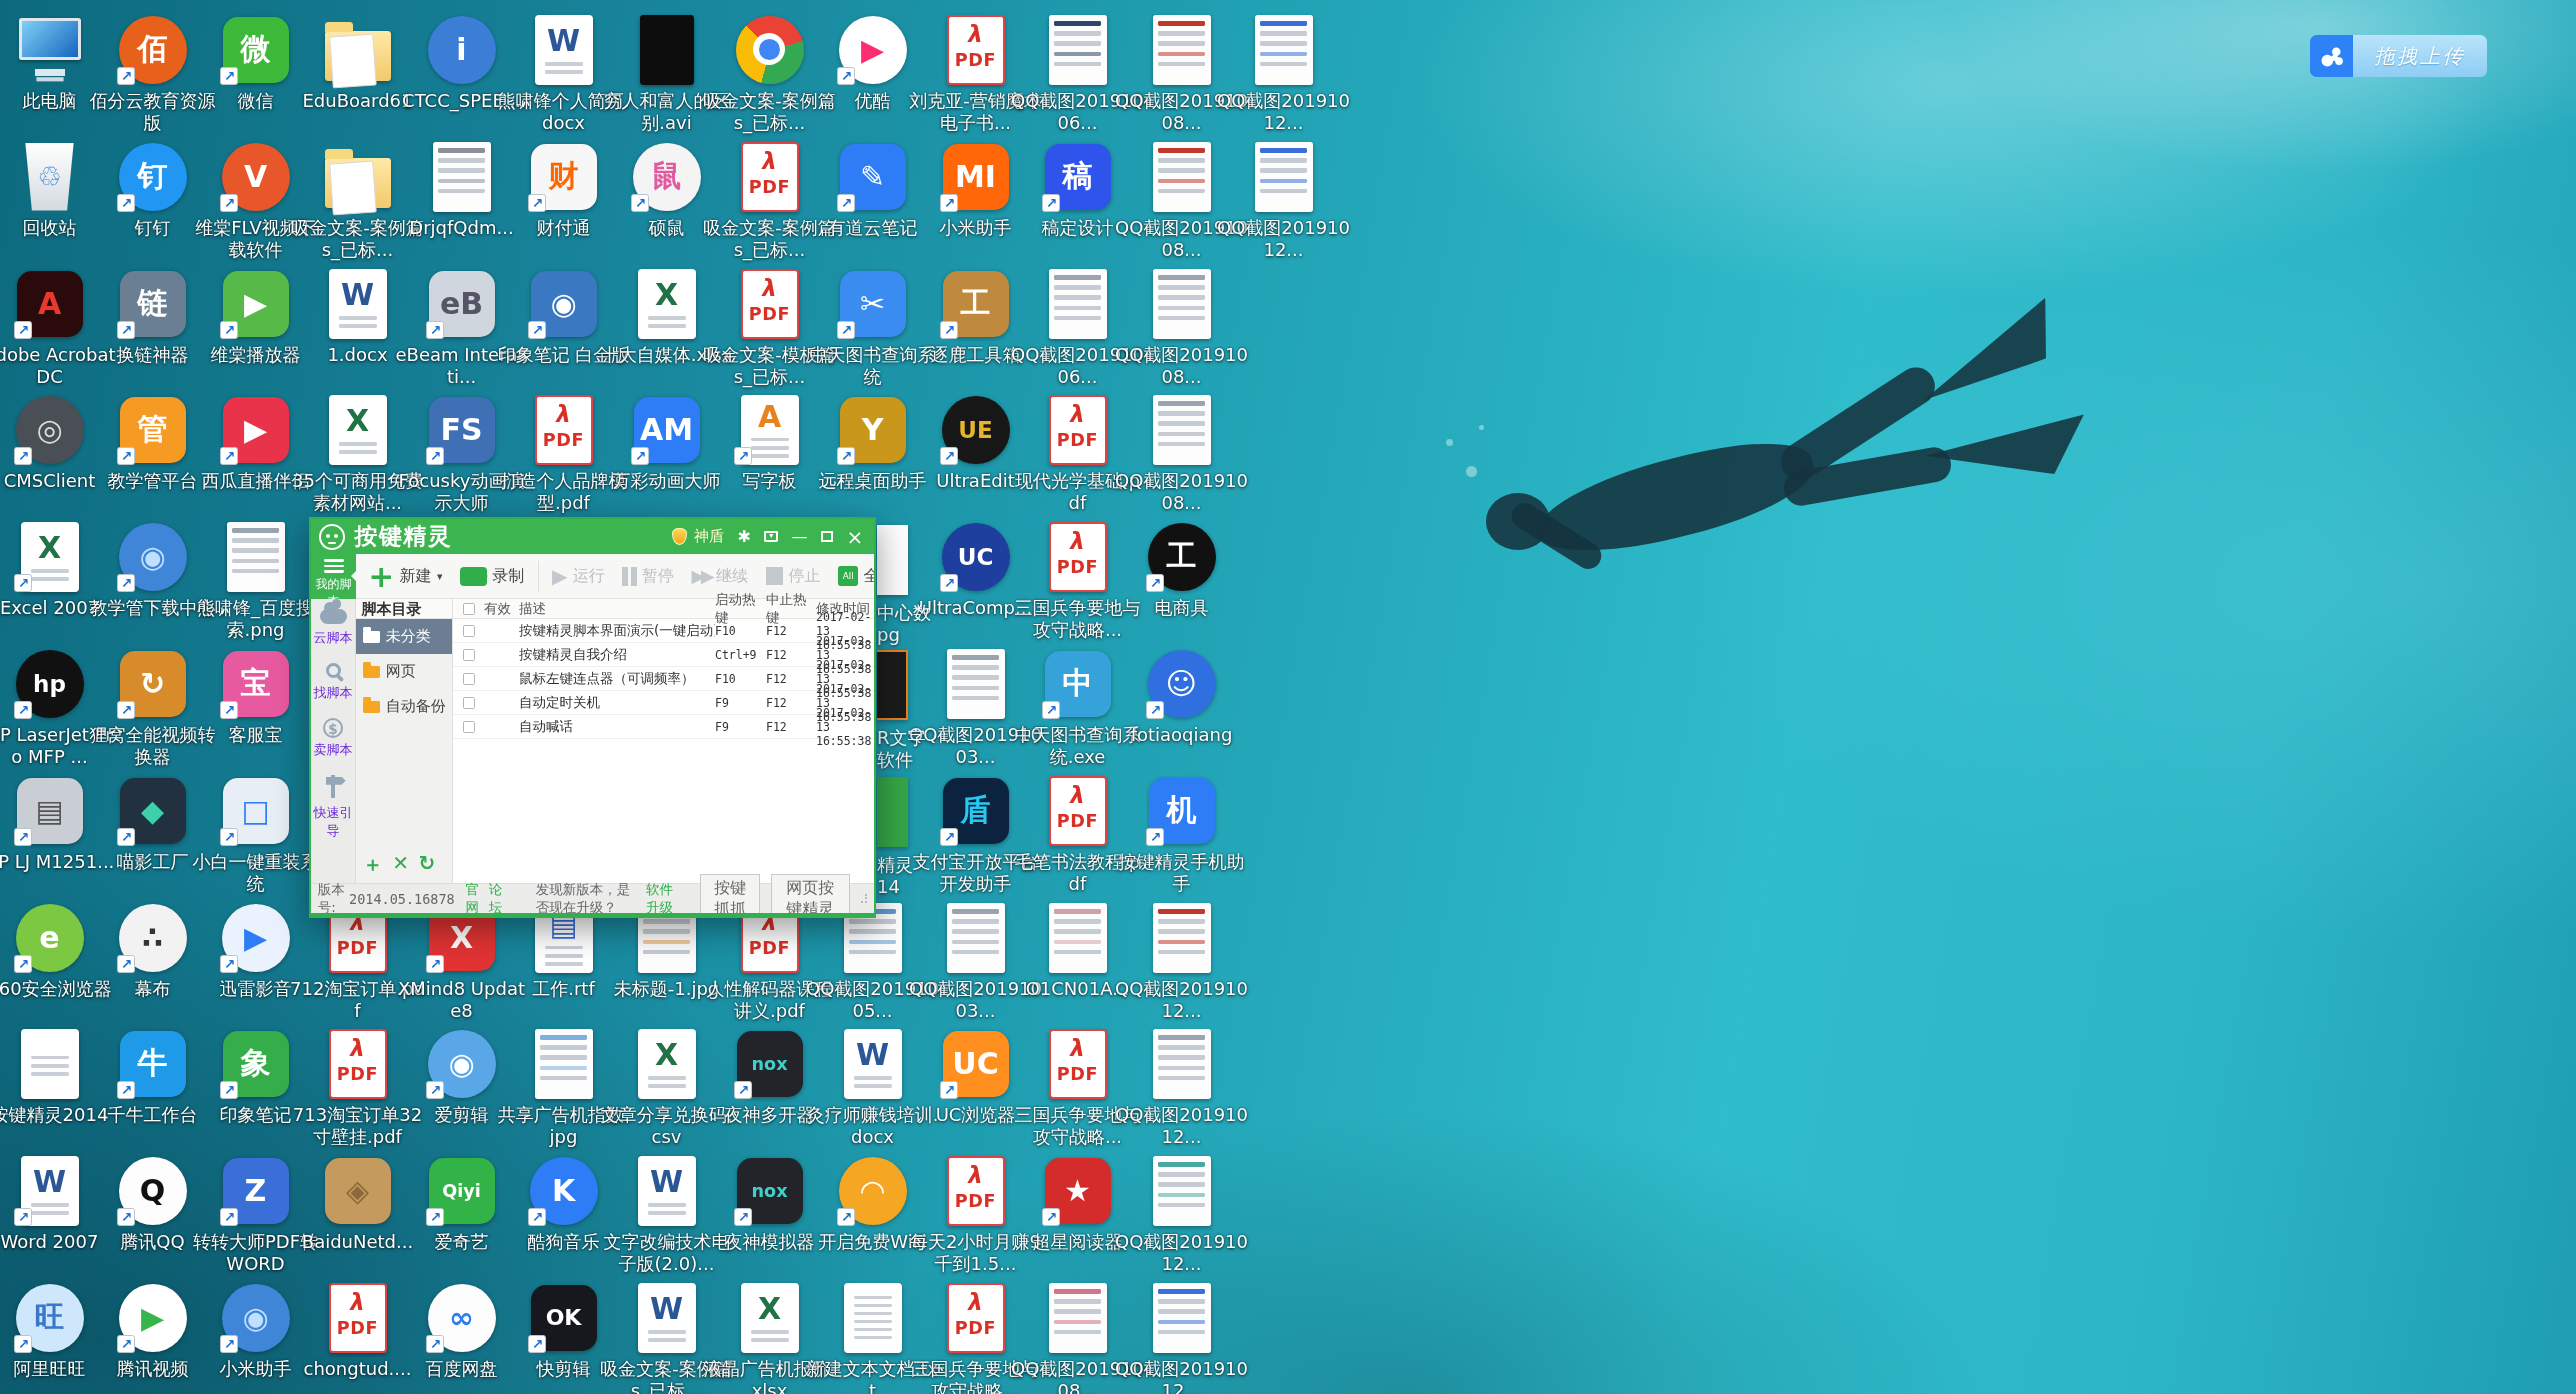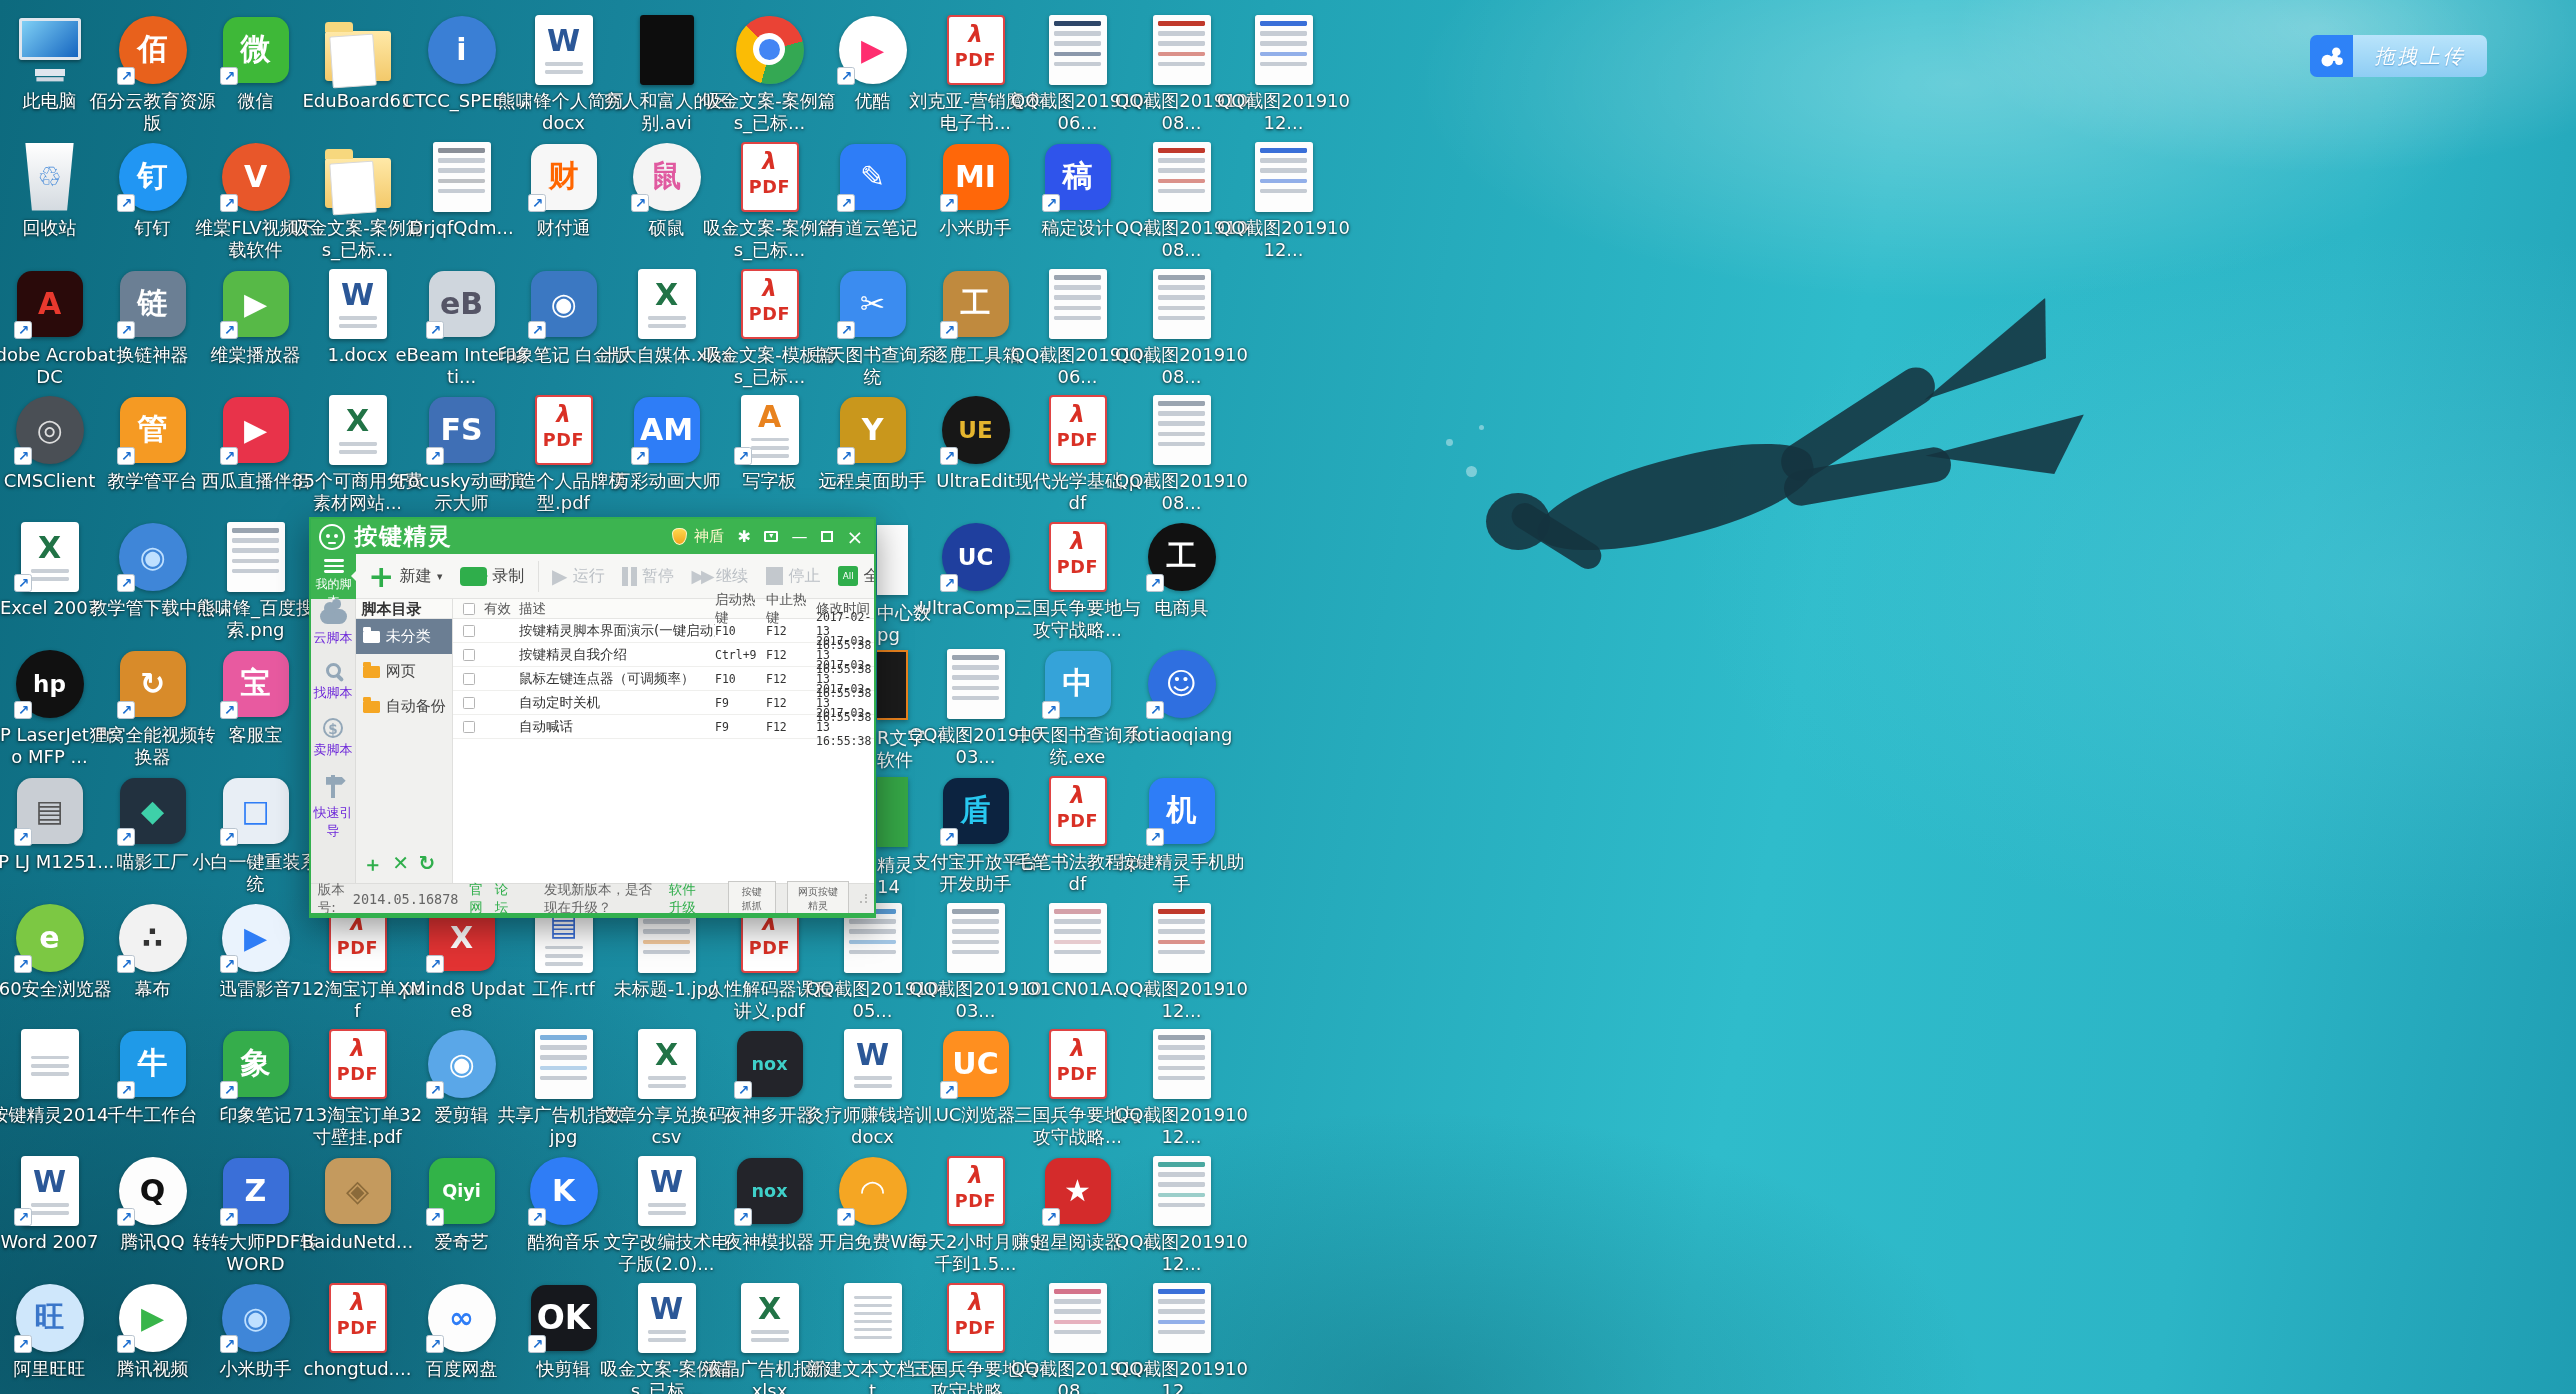--- a/index.html
+++ b/index.html
@@ -116,21 +116,21 @@
   .c-cb{width:31px;display:flex;justify-content:center;flex:none;}
   .c-desc{width:196px;flex:none;overflow:hidden;white-space:nowrap;}
   .c-start{width:51px;flex:none;font-family:"DejaVu Sans Mono","Liberation Mono",monospace;font-size:11.5px;}
   .c-stop{width:50px;flex:none;font-family:"DejaVu Sans Mono","Liberation Mono",monospace;font-size:11.5px;}
   .c-time{flex:1;font-family:"DejaVu Sans Mono","Liberation Mono",monospace;font-size:11.5px;}
   .thead .c-desc,.thead .c-start,.thead .c-stop,.thead .c-time{font-family:"DejaVu Sans","Liberation Sans",sans-serif;font-size:13.5px;}
   
   .qm-status{position:absolute;left:0;bottom:0;width:100%;height:30px;background:#ececea;border-top:0.7px solid #dddddb;display:flex;align-items:center;font-size:13.5px;color:#666;padding:0 6.8px;gap:10.8px;}
   .qm-status .ver{font-family:"DejaVu Sans Mono","Liberation Mono",monospace;}
   .glink{color:#2fae4b;cursor:pointer;}
-  .sbtn{border:0.7px solid #c9c9c7;background:#f4f4f2;color:#666;font-size:10px;padding:2.7px 9.5px;cursor:pointer;}
+  .sbtn{border:0.7px solid #c9c9c7;background:#f4f4f2;color:#666;font-size:16px;padding:2.7px 9.5px;cursor:pointer;}
   .grip{width:9.5px;height:9.5px;border-right:2px dotted #b9b9b7;border-bottom:2px dotted #b9b9b7;}
   
   .bd-badge{position:absolute;left:2310px;top:35px;display:flex;z-index:20;cursor:pointer;}
   .bd-ic{width:43px;height:42px;background:#2e82f7;border-radius:6.8px 0 0 6.8px;display:flex;align-items:center;justify-content:center;}
   .bd-lab{width:134px;height:42px;background:linear-gradient(#b9e4fb,#8ecdf4);border-radius:0 6.8px 6.8px 0;display:flex;align-items:center;justify-content:center;color:#fff;font-size:20px;letter-spacing:2.7px;text-shadow:0 0.7px 1.4px rgba(0,90,160,.4);font-style:italic;}
 </style>
 </head>
 <body>
 
 <div id="stage">
@@ -1063,21 +1063,21 @@
       </div>
       <div class="dicon" style="left: 394px; top: 1281px;">
         <div class="dic-vis">
           <div class="k-circ" style="background:#fdfdfd;color:#2f7df6;font-size:30px">∞</div>
     <span class="sc-arrow">↗</span>
         </div>
     <div class="dlabel">百度网盘</div>
       </div>
       <div class="dicon" style="left: 496px; top: 1281px;">
         <div class="dic-vis">
-          <div class="k-tile" style="background:#16181d;color:#fff;font-size:33px">OK</div>
+          <div class="k-tile" style="background:#16181d;color:#fff;font-size:22px">OK</div>
     <span class="sc-arrow">↗</span>
         </div>
     <div class="dlabel">快剪辑</div>
       </div>
       <div class="dicon" style="left: 599px; top: 1281px;">
         <div class="dic-vis">
           <div class="k-page">
             <span class="big" style="color:#2b5797">W</span>
             <span class="ln"></span>
             <span class="ln"></span>

